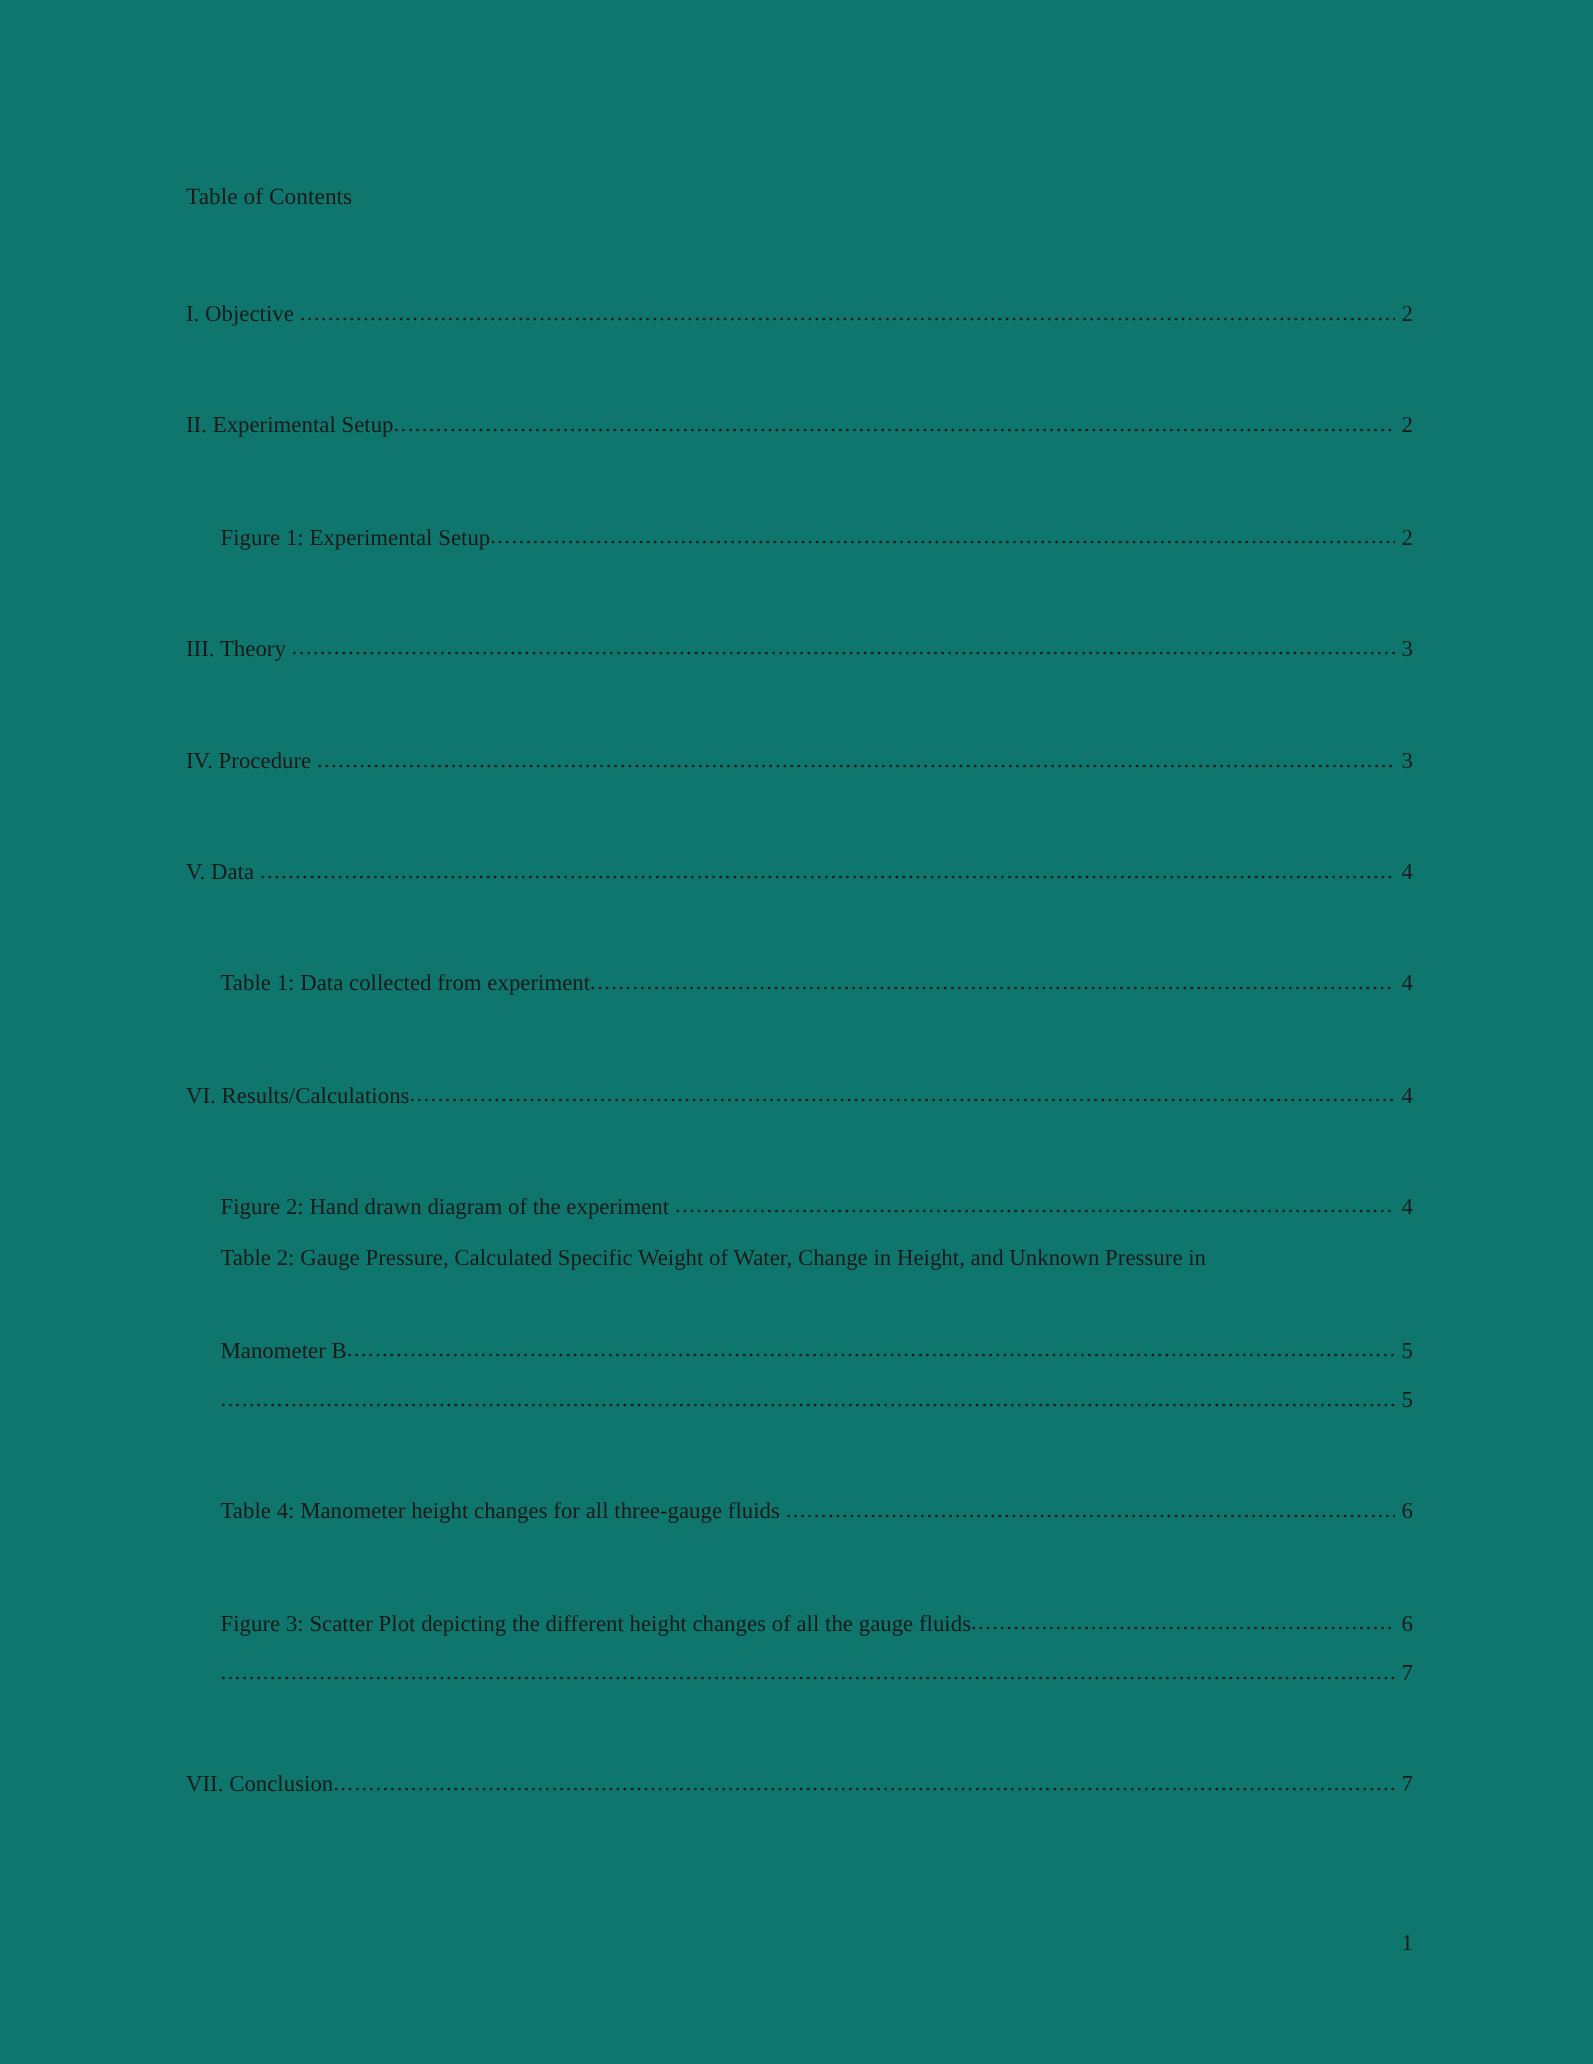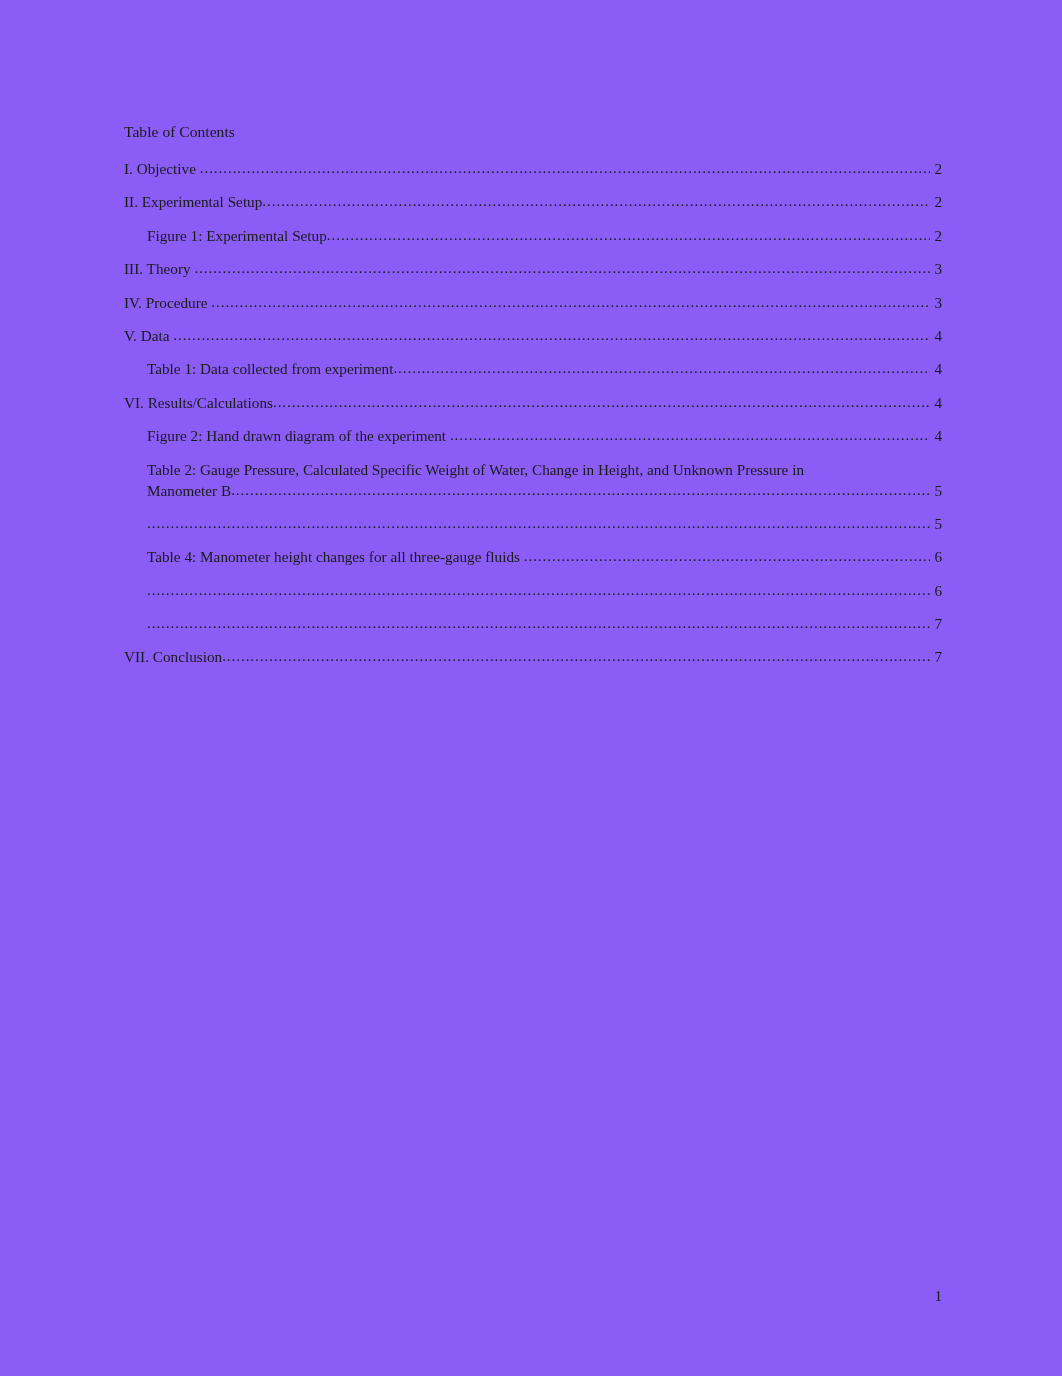--- a/index.html
+++ b/index.html
@@ -10,21 +10,21 @@
   }
   body {
     font-family: "Liberation Serif", "DejaVu Serif", serif;
     color: #000000;
     -webkit-font-smoothing: antialiased;
   }
   #page {
     position: relative;
     width: 1062px;
     height: 1376px;
-    background: #8b5cf6;
+    background: #0f766e;
     overflow: hidden;
     box-sizing: border-box;
   }
   #toc-block {
     position: absolute;
     left: 124px;
     top: 122px;
     width: 818px;
   }
   .toc-heading {
@@ -60,20 +60,21 @@
   }
   
   .entry-wrap-line {
     display: block;
     width: 100%;
   }
   .entry-title {
     white-space: pre;
     flex: 0 0 auto;
     max-width: 100%;
+    margin-top: 41px;
   }
   .leader {
     flex: 1 1 auto;
     overflow: hidden;
     white-space: nowrap;
     min-width: 4px;
     color: #1a1a1a;
     font-size: 15.2px;
     letter-spacing: 0.9px;
     position: relative;
@@ -187,20 +188,21 @@
         </a>
         <a class="toc-entry level-2" href="#">
           <span class="entry-row">
             <span class="entry-title">Table 4: Manometer height changes for all three-gauge fluids </span>
             <span class="leader"></span>
             <span class="page-num">6</span>
           </span>
         </a>
         <a class="toc-entry level-2" href="#">
           <span class="entry-row">
+            <span class="entry-title">Figure 3: Scatter Plot depicting the different height changes of all the gauge fluids</span>
             <span class="leader"></span>
             <span class="page-num">6</span>
           </span>
         </a>
         <a class="toc-entry level-2" href="#">
           <span class="entry-row">
             <span class="leader"></span>
             <span class="page-num">7</span>
           </span>
         </a>

